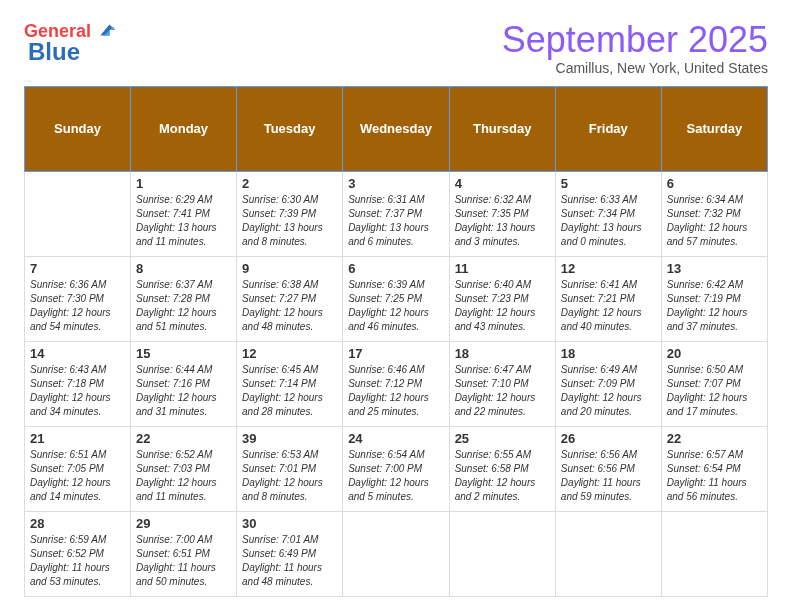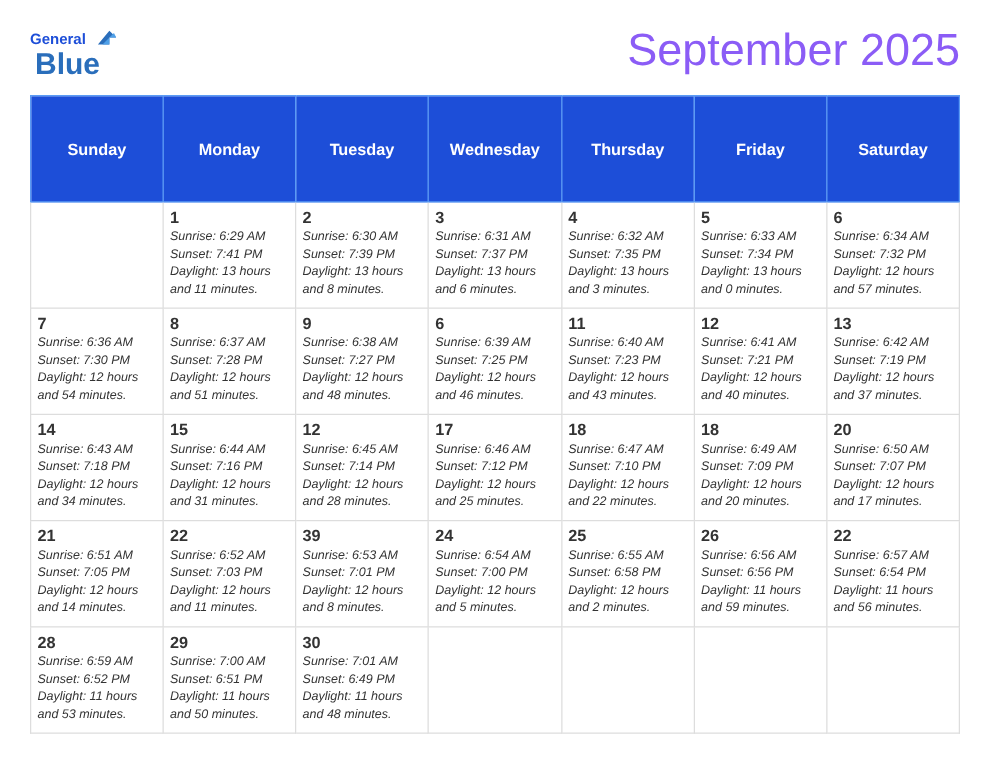--- a/index.html
+++ b/index.html
@@ -15,23 +15,23 @@
       justify-content: space-between;
       align-items: flex-start;
       margin-bottom: 10px;
     }
     .logo {
       display: flex;
       align-items: center;
       gap: 4px;
     }
     .logo-text-general {
-      font-size: 12px;
-      font-weight: bold;
-      color: #1d4ed8;
+      font-size: 18px;
+      font-weight: bold;
+      color: #ef4444;
     }
     .logo-text-blue {
       font-size: 24px;
       font-weight: bold;
       color: #2a6ebb;
     }
     .logo-icon {
       width: 22px;
       height: 22px;
       margin-left: 2px;
@@ -48,21 +48,21 @@
     .location {
       font-size: 14px;
       color: #555;
     }
     .calendar {
       width: 100%;
       border-collapse: collapse;
       border: 1px solid #ccc;
     }
     .calendar th {
-      background-color: #1d4ed8;
+      background-color: #a16207;
       color: #fff;
       font-size: 13px;
       font-weight: bold;
       padding: 6px 4px;
       text-align: center;
       border: 1px solid #5a9bf5;
     }
     .calendar td {
       vertical-align: top;
       padding: 4px 5px;
@@ -107,20 +107,21 @@
         <svg class="logo-icon" viewBox="0 0 24 18" xmlns="http://www.w3.org/2000/svg">
           <polygon points="8,14 18,2 24,8 18,8 18,14" fill="#2a6ebb"></polygon>
           <polygon points="12,14 22,4 24,8 18,8 18,14" fill="#4fa0e8"></polygon>
         </svg>
       </div>
       <span class="logo-text-blue" style="margin-top:-4px;align-self:flex-start;margin-left:4px;">Blue</span>
     </div>
   </div>
   <div class="title-block">
     <div class="month-title">September 2025</div>
+    <div class="location">Camillus, New York, United States</div>
   </div>
 </div>
 
 <table class="calendar">
   <thead>
     <tr>
     <th>Sunday</th>
         <th>Monday</th>
         <th>Tuesday</th>
         <th>Wednesday</th>

